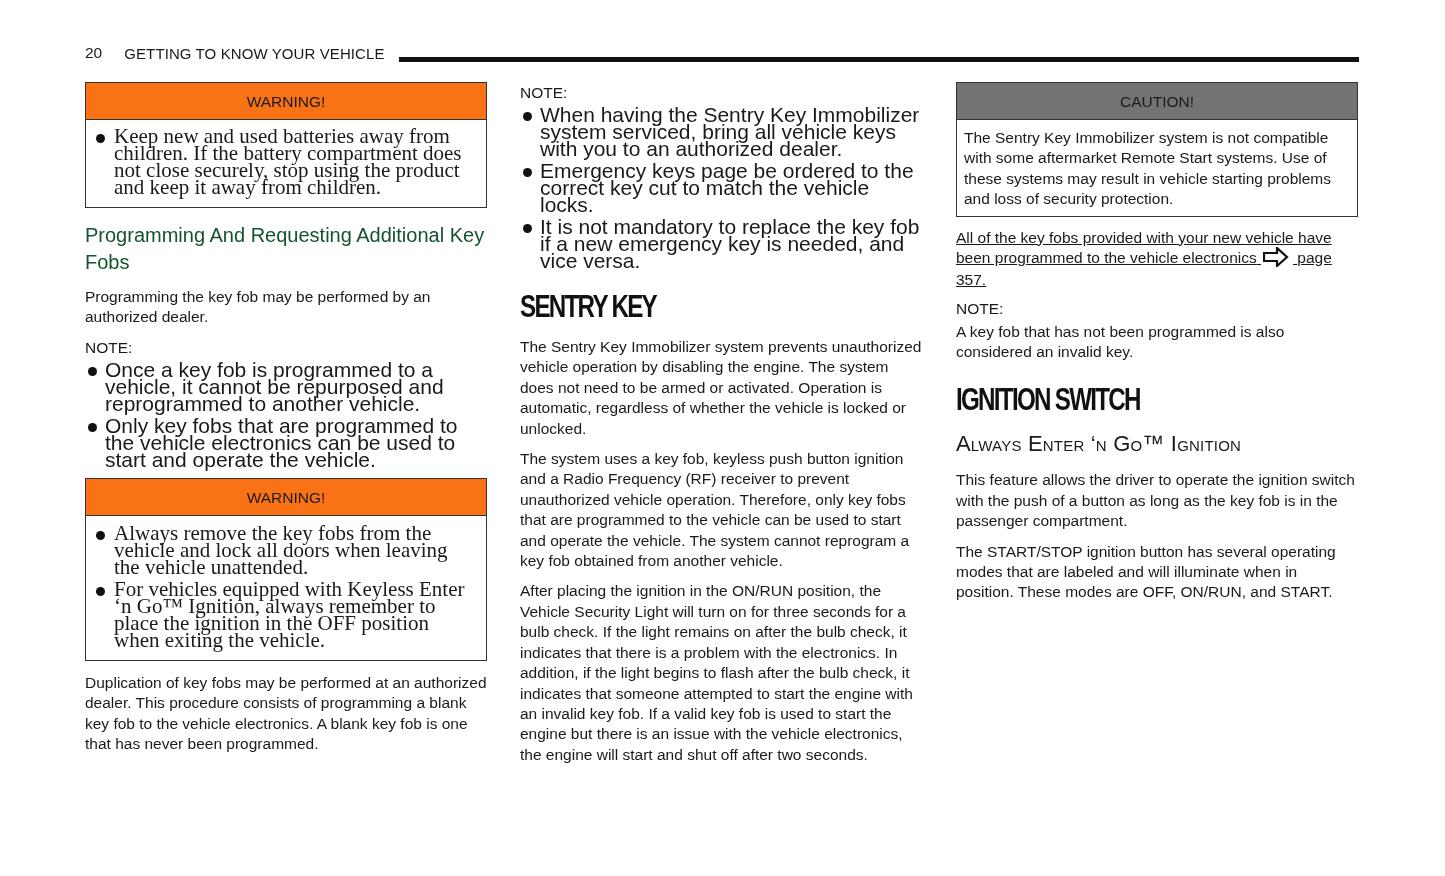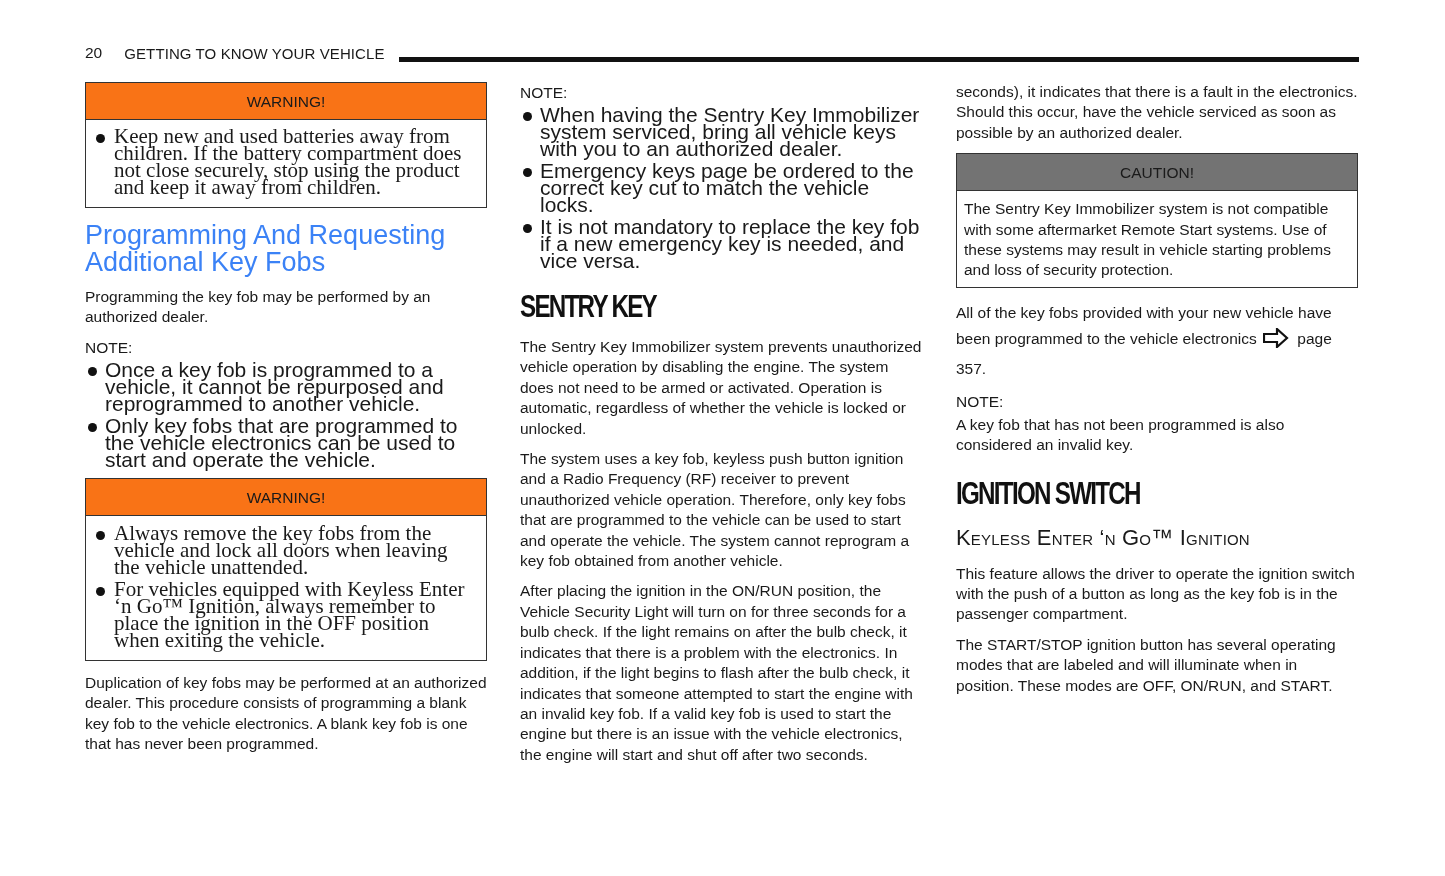--- a/index.html
+++ b/index.html
@@ -25,21 +25,21 @@
   .box { border: 1.5px solid #333; margin-bottom: 12px; }
   .box .box-head { text-align: center; font-size: 15.5px; height: 37px; line-height: 37px; border-bottom: 1.5px solid #333; }
   .box.warning .box-head { background: #f97316; }
   .box.caution .box-head { background: #737373; }
   .box .box-body { padding: 8px 8px 6px 7px; }
   .box ul.bullets { margin-bottom: 0; font-family: Liberation Serif, serif; }
   .box ul.bullets li { padding-left: 21px; margin-bottom: 5px; }
   .box ul.bullets li::before { left: 3px; }
   .box .box-body p { font-size: 15.5px; line-height: 20.4px; }
 
-  h2.subhead { font-weight: normal; font-size: 27px; line-height: 27px; margin: 14px 0 11px 0; color: #3b82f6; }
+  h2.subhead { font-weight: normal; font-size: 20px; line-height: 27px; margin: 14px 0 11px 0; color: #14532d; }
   h1.section { font-family: "Liberation Sans", sans-serif; font-weight: bold; font-size: 31px; letter-spacing: -2.2px; transform: scaleX(0.78); transform-origin: left; color: #111; margin: 20px 0 12px 0; line-height: 36px; white-space: nowrap; }
   h3.smallcaps { font-weight: normal; font-size: 22px; font-variant: small-caps; margin: 8px 0 12px 0; line-height: 28px; letter-spacing: 0.2px; }
   .arrow-icon { display: inline-block; vertical-align: -4px; margin: 0 4px 0 2px; }
 </style>
 </head>
 <body>
 
 <div class="header">
   <span class="pnum">20</span>
   <span class="htitle">GETTING TO KNOW YOUR VEHICLE</span>
@@ -87,40 +87,39 @@
   </ul>
 
   <h1 class="section">SENTRY KEY</h1>
 
   <p class="body">The Sentry Key Immobilizer system prevents unauthorized vehicle operation by disabling the engine. The system does not need to be armed or activated. Operation is automatic, regardless of whether the vehicle is locked or unlocked.</p>
   <p class="body">The system uses a key fob, keyless push button ignition and a Radio Frequency (RF) receiver to prevent unauthorized vehicle operation. Therefore, only key fobs that are programmed to the vehicle can be used to start and operate the vehicle. The system cannot reprogram a key fob obtained from another vehicle.</p>
   <p class="body">After placing the ignition in the ON/RUN position, the Vehicle Security Light will turn on for three seconds for a bulb check. If the light remains on after the bulb check, it indicates that there is a problem with the electronics. In addition, if the light begins to flash after the bulb check, it indicates that someone attempted to start the engine with an invalid key fob. If a valid key fob is used to start the engine but there is an issue with the vehicle electronics, the engine will start and shut off after two seconds.</p>
 </div>
 
 <div class="col col3">
-  <p class="body">seconds), it indicates that there is a fault in the electronics. Should this occur, have the vehicle serviced as soon as possible by an authorized dealer.</p>
 
   <div class="box caution">
     <div class="box-head">CAUTION!</div>
     <div class="box-body">
       <p>The Sentry Key Immobilizer system is not compatible with some aftermarket Remote Start systems. Use of these systems may result in vehicle starting problems and loss of security protection.</p>
     </div>
   </div>
 
-  <p class="body" style="line-height:26px;">
+  <p class="body" style="line-height:18px;text-decoration:underline;">
     <span>All of the key fobs provided with your new vehicle have been programmed to the vehicle electronics</span>
     <span class="arrow-icon">
       <svg width="26" height="20" viewBox="0 0 26 20">
         <path d="M1 6 H14 V1 L24 10 L14 19 V14 H1 Z" fill="none" stroke="#111" stroke-width="2.2" stroke-linejoin="miter"></path>
       </svg>
     </span>
     <span>page 357.</span>
   </p>
 
   <div class="note-label">NOTE:</div>
   <p class="body">A key fob that has not been programmed is also considered an invalid key.</p>
 
   <h1 class="section">IGNITION SWITCH</h1>
-  <h3 class="smallcaps">Keyless Enter ‘n Go™ Ignition</h3>
+  <h3 class="smallcaps">Always Enter ‘n Go™ Ignition</h3>
 
   <p class="body">This feature allows the driver to operate the ignition switch with the push of a button as long as the key fob is in the passenger compartment.</p>
   <p class="body">The START/STOP ignition button has several operating modes that are labeled and will illuminate when in position. These modes are OFF, ON/RUN, and START.</p>
 </div>
 
 </body></html>

